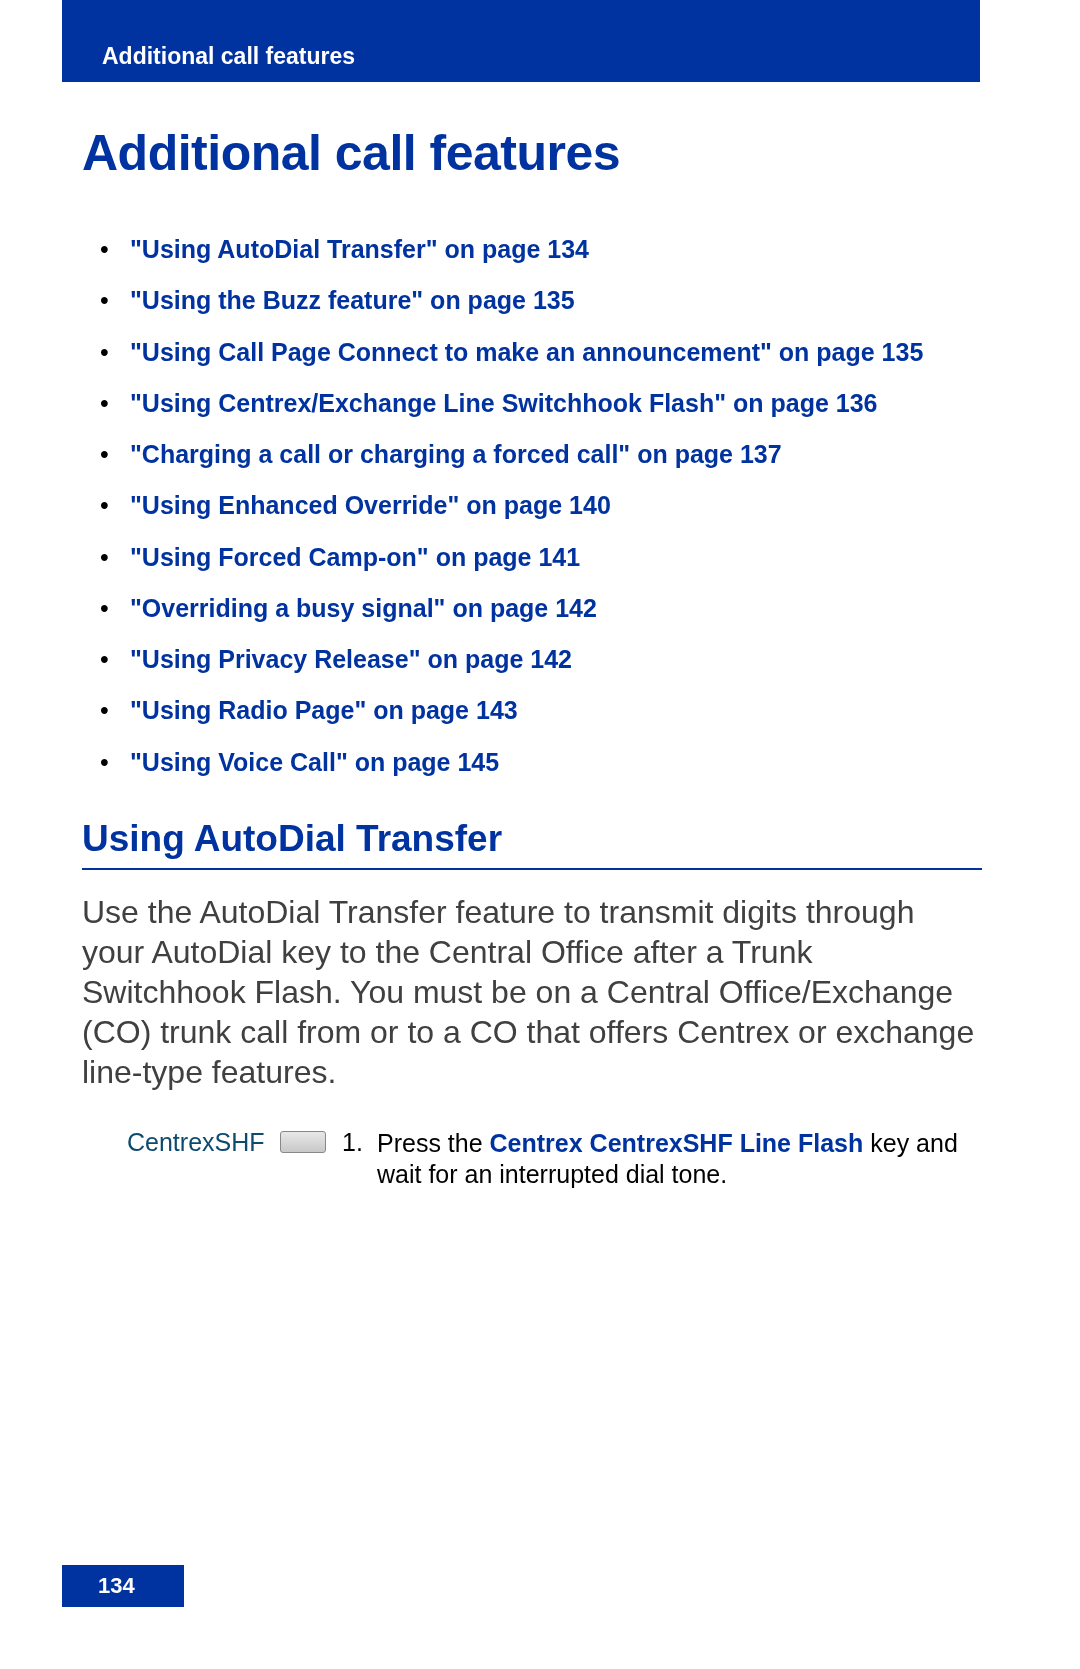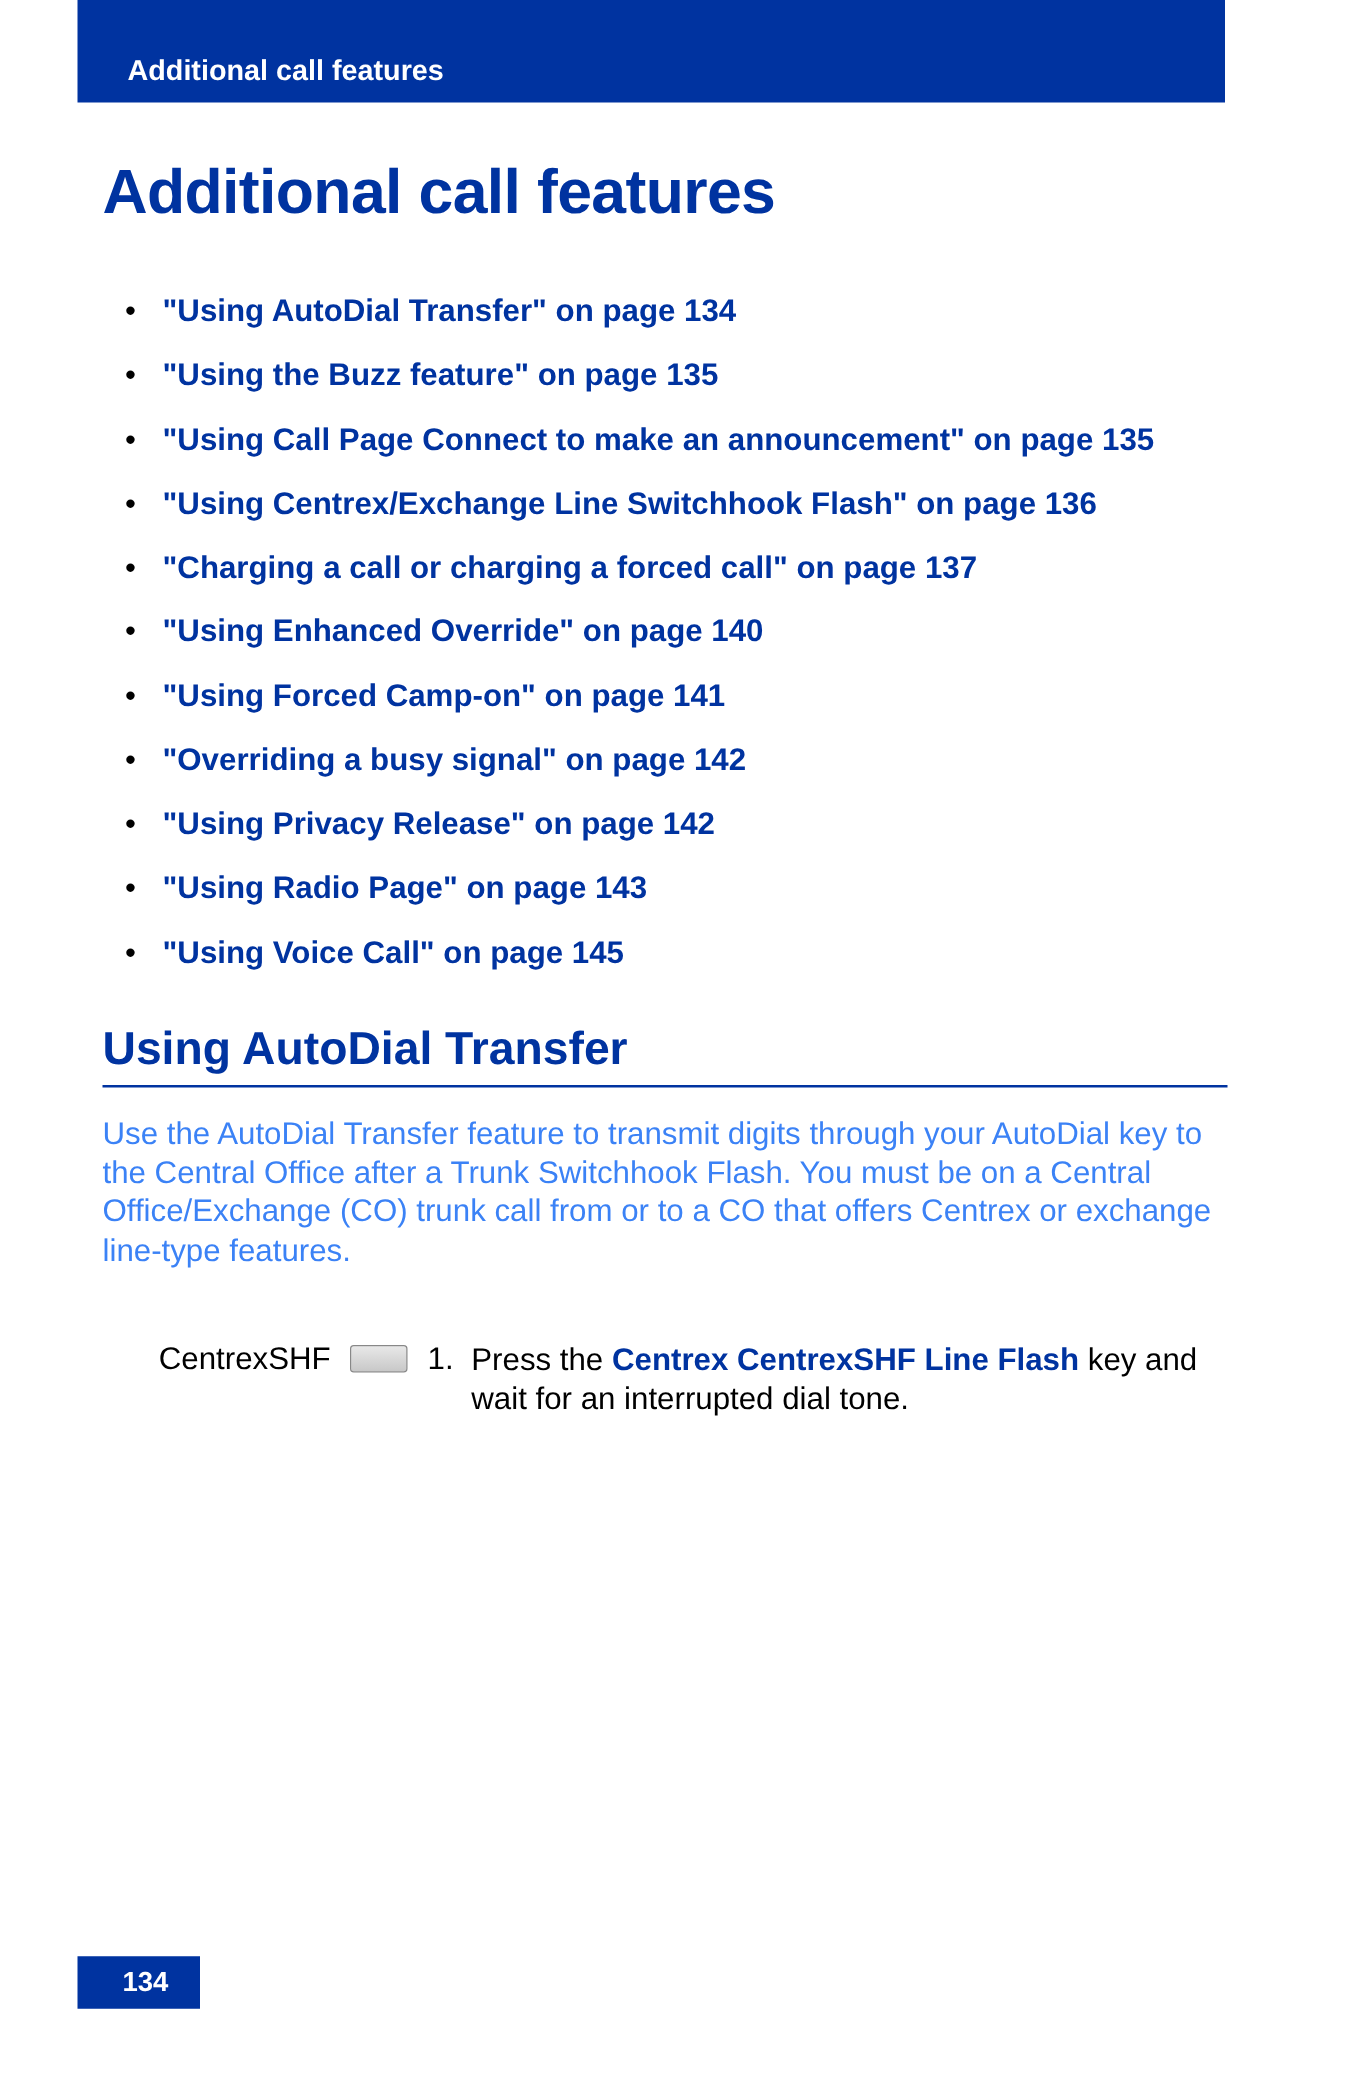--- a/index.html
+++ b/index.html
@@ -79,43 +79,43 @@
       font-family: Liberation Sans, sans-serif;
       margin-bottom: 8px;
       margin-top: 18px;
     }
     .section-rule {
       border: none;
       border-top: 2px solid #0033a0;
       margin-bottom: 22px;
     }
     .body-text {
-      color: #3b82f6;
-      font-size: 25px;
-      line-height: 1.25;
-      margin-bottom: 56px;
+      color: #404040;
+      font-size: 32px;
+      line-height: 1.25;
+      margin-bottom: 36px;
     }
     .subheading {
       color: #000000;
       font-size: 25px;
       font-weight: bold;
       margin-bottom: 55px;
     }
     .step-row {
       display: flex;
       align-items: flex-start;
     }
     .step-left {
       display: flex;
       align-items: flex-start;
       width: 260px;
       padding-left: 45px;
     }
     .key-label {
-      color: #000000;
+      color: #0c4a6e;
       font-size: 25px;
       margin-right: 15px;
     }
     .key-icon {
       width: 46px;
       height: 22px;
       background: linear-gradient(to bottom, #e8e8e8, #c8c8c8);
       border: 1px solid #888888;
       border-radius: 3px;
       margin-top: 3px;
@@ -138,21 +138,21 @@
       line-height: 1.25;
     }
     .em-blue {
       color: #0033a0;
       font-weight: bold;
     }
     .footer-bar {
       position: absolute;
       bottom: 62px;
       left: 62px;
-      width: 98px;
+      width: 122px;
       height: 42px;
       background: #0033a0;
       display: flex;
       align-items: center;
       padding-left: 36px;
     }
     .page-number {
       color: #ffffff;
       font-weight: bold;
       font-size: 22px;

